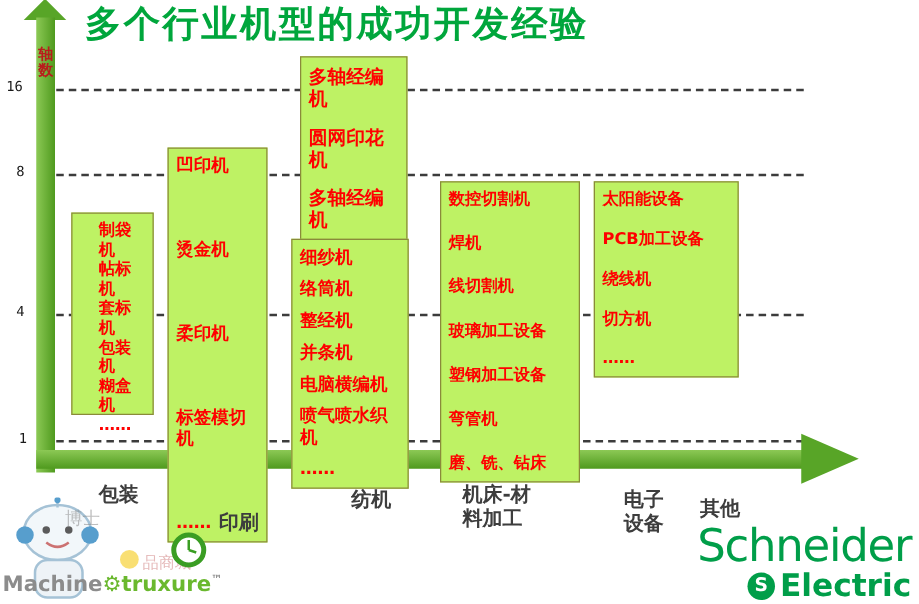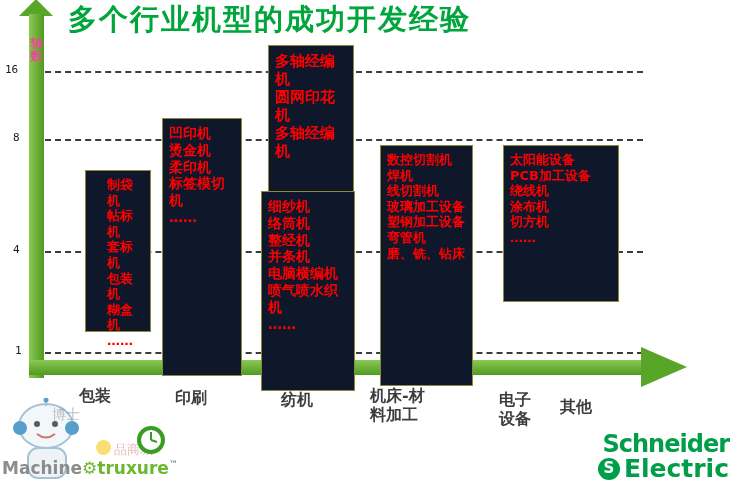--- a/index.html
+++ b/index.html
@@ -6,59 +6,59 @@
   .slide{position:relative;width:735px;height:483px;background:#fff;overflow:hidden;}
 
   
   .title{position:absolute;left:68px;top:0px;font-size:29px;font-weight:900;color:#00A63C;letter-spacing:2px;white-space:nowrap;font-family:Liberation Mono, monospace;}
 
   
   .vaxis-bar{position:absolute;left:29px;top:14px;width:15px;height:364px;background:linear-gradient(to right,#8cc955,#4f9a1e);z-index:1;}
   .vaxis-head{position:absolute;left:19px;top:-1px;width:0;height:0;border-left:17px solid transparent;border-right:17px solid transparent;border-bottom:17px solid #58a527;z-index:1;}
   .haxis-bar{position:absolute;left:29px;top:360px;width:613px;height:15px;background:linear-gradient(to bottom,#8cc955,#4f9a1e);z-index:1;}
   .haxis-head{position:absolute;left:641px;top:347px;width:0;height:0;border-top:20px solid transparent;border-bottom:20px solid transparent;border-left:46px solid #58a527;z-index:1;}
-  .vaxis-label{position:absolute;left:28px;top:37px;width:17px;font-size:12px;font-weight:bold;color:#ec4899;line-height:13px;text-align:center;word-break:break-all;z-index:2;}
+  .vaxis-label{position:absolute;left:28px;top:37px;width:17px;font-size:12px;font-weight:bold;color:#b91c1c;line-height:13px;text-align:center;word-break:break-all;z-index:2;}
 
   .ytick{position:absolute;font-size:11px;color:#1a1a1a;font-family:"DejaVu Sans Mono","Liberation Mono",monospace;z-index:2;}
   .yt-16{left:5px;top:63px;}
   .yt-8{left:13px;top:131px;}
   .yt-4{left:13px;top:243px;}
   .yt-1{left:15px;top:344px;}
 
   .gridline{position:absolute;left:45px;width:598px;height:0;border-top:2px dashed #3c3c3c;z-index:0;}
   .gl-16{top:71px;}
   .gl-8{top:139px;}
   .gl-4{top:251px;}
   .gl-1{top:352px;}
 
   
-  .ybox{position:absolute;background:#0f172a;border:1px solid #8a8a3a;z-index:2;display:flex;flex-direction:column;justify-content:flex-start;padding:6px;box-sizing:border-box;margin-left:28px;}
+  .ybox{position:absolute;background:#bef264;border:1px solid #8a8a3a;z-index:2;display:flex;flex-direction:column;justify-content:space-between;padding:6px;box-sizing:border-box;}
   .ybox .item{color:#FF0000;font-weight:bold;font-size:13px;line-height:1.2;}
   .box-packaging{left:57px;top:170px;width:66px;height:162px;padding-left:21px;}
-  .box-printing{left:134px;top:118px;width:80px;height:258px;}
+  .box-printing{left:134px;top:118px;width:80px;height:316px;}
   .box-printing .item{font-size:14px;}
   .box-textile-up{left:240px;top:45px;width:86px;height:147px;}
   .box-textile-up .item{font-size:15px;}
   .box-textile-low{left:233px;top:191px;width:94px;height:200px;}
   .box-textile-low .item{font-size:14px;}
-  .box-machinetool{left:352px;top:145px;width:93px;height:241px;}
+  .box-machinetool{left:352px;top:145px;width:112px;height:241px;}
   .box-other{left:475px;top:145px;width:116px;height:157px;}
 
   
   .xlabel{position:absolute;font-weight:bold;color:#3d3d3d;font-size:16px;line-height:1.2;z-index:2;}
   .xl-pack{left:79px;top:386px;}
-  .xl-print{left:175px;top:388px;text-align:right;}
+  .xl-print{left:175px;top:408px;text-align:right;}
   .xl-textile{left:281px;top:390px;}
   .xl-machine{left:370px;top:386px;width:66px;word-break:break-all;}
   .xl-elec{left:499px;top:390px;width:36px;word-break:break-all;}
   .xl-other{left:560px;top:397px;}
 
   
   .schneider{position:absolute;right:6px;bottom:2px;text-align:right;color:#009E49;z-index:3;}
-  .schneider .s1{font-size:24px;font-weight:bold;line-height:1.0;letter-spacing:-1px;}
+  .schneider .s1{font-size:36px;font-weight:normal;line-height:1.0;letter-spacing:-1px;}
   .schneider .s2{font-size:25px;font-weight:bold;display:flex;align-items:center;justify-content:flex-end;gap:4px;line-height:1.0;}
   .slogo{display:inline-flex;width:22px;height:22px;border-radius:50%;background:#009E49;color:#fff;font-size:15px;font-weight:bold;align-items:center;justify-content:center;}
 
   
   .mascot{position:absolute;left:4px;top:398px;z-index:2;opacity:.8;}
   .wm-doctor{position:absolute;left:52px;top:406px;font-size:14px;color:#8a8a8a;opacity:.55;z-index:2;}
   .wm-dot{position:absolute;left:96px;top:440px;width:15px;height:15px;border-radius:50%;background:#f4c400;opacity:.55;z-index:2;}
   .wm-shop{position:absolute;left:114px;top:441px;font-size:13px;color:#cc7777;opacity:.5;z-index:2;}
   .clock{position:absolute;left:136px;top:425px;z-index:2;}
   .mstruxure{position:absolute;left:2px;top:458px;font-size:17px;font-weight:bold;z-index:3;white-space:nowrap;}
@@ -125,21 +125,20 @@
       <div class="item">线切割机</div>
       <div class="item">玻璃加工设备</div>
       <div class="item">塑钢加工设备</div>
       <div class="item">弯管机</div>
       <div class="item">磨、铣、钻床</div>
     </div>
   <div class="ybox box-other">
       <div class="item">太阳能设备</div>
       <div class="item">PCB加工设备</div>
       <div class="item">绕线机</div>
-      <div class="item">涂布机</div>
       <div class="item">切方机</div>
       <div class="item">……</div>
     </div>
 
   <div class="xlabel xl-pack">包装</div>
   <div class="xlabel xl-print">印刷</div>
   <div class="xlabel xl-textile">纺机</div>
   <div class="xlabel xl-machine">机床-材料加工</div>
   <div class="xlabel xl-elec">电子设备</div>
   <div class="xlabel xl-other">其他</div>

